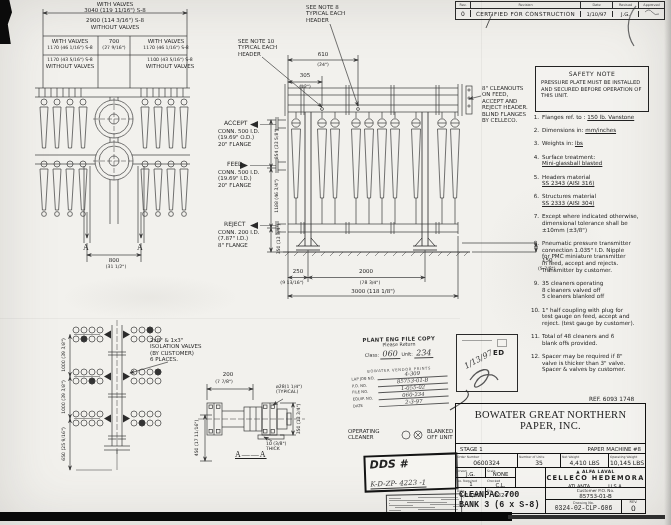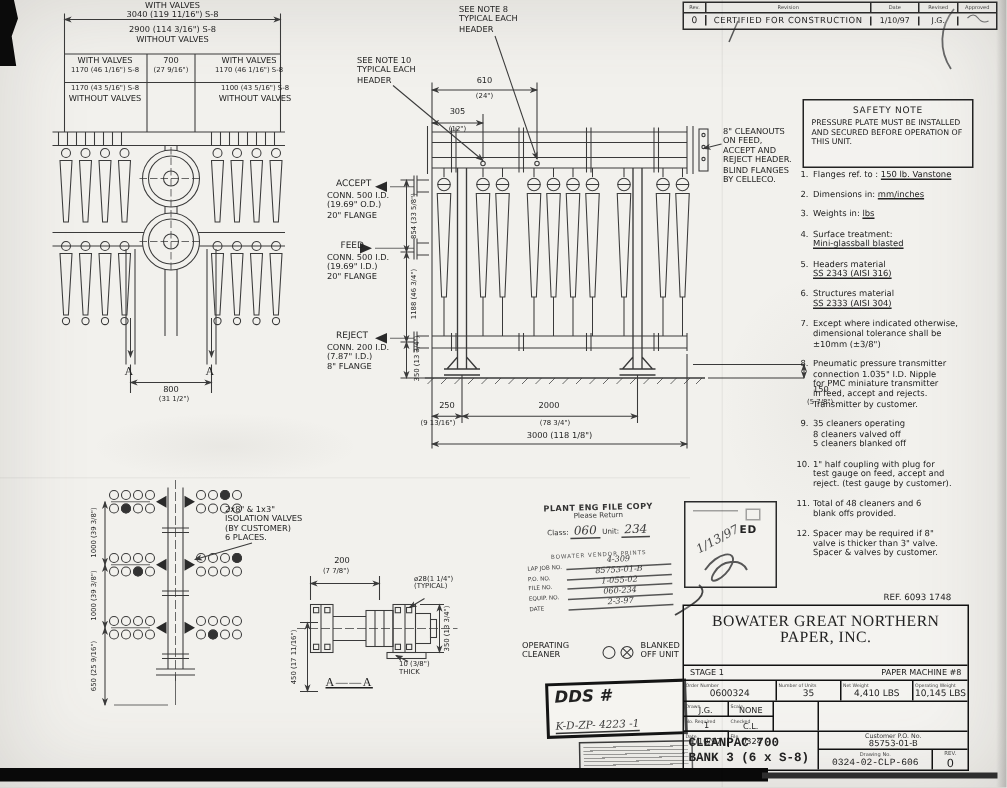--- a/index.html
+++ b/index.html
@@ -365,21 +365,21 @@
 (19.69" I.D.)
 20" FLANGE</div>
   <div class="lbl f6" style="left:224px;top:220px;">REJECT</div>
   <div class="lbl" style="left:218px;top:229px;">CONN. 200 I.D.
 (7.87" I.D.)
 8" FLANGE</div>
   <div class="lbl" style="left:348px;top:428px;">OPERATING
 CLEANER</div>
   <div class="lbl" style="left:427px;top:428px;">BLANKED
 OFF UNIT</div>
-  <div class="lbl f8" style="left:217px;top:450px;text-decoration:underline;letter-spacing:1px;">A——A</div>
+  <div class="lbl f8" style="left:235px;top:450px;text-decoration:underline;letter-spacing:1px;">A——A</div>
   <div class="lbl f8" style="left:83px;top:243px;">A</div>
   <div class="lbl f8" style="left:137px;top:243px;">A</div>
   <div class="lbl f46" style="left:276px;top:384px;">ø28(1 1/4")
 (TYPICAL)</div>
   <div class="lbl f46" style="left:266px;top:441px;">10 (3/8")
 THICK</div>
 
   <div class="lbl ctr" style="left:323px;top:51px;">610</div>
   <div class="lbl ctr f46" style="left:323px;top:62px;">(24")</div>
   <div class="lbl ctr" style="left:305px;top:72px;">305</div>
@@ -593,20 +593,28 @@
           </div>
         <div class="gcell">
             <span class="sl">Date</span>
             <span class="sv">1/10/97</span>
           </div>
         <div class="gcell">
             <span class="sl">File</span>
             <span class="sv">0324</span>
           </div>
       </div>
+      <div class="logo">
+        <div class="l1"><span>▲</span> <span>ALFA LAVAL</span></div>
+        <div class="l2">CELLECO HEDEMORA</div>
+        <div class="l3">
+            <span>ATLANTA</span>
+            <span>U.S.A.</span>
+          </div>
+      </div>
     </div>
     <div class="rowE">
       <div class="prodL">
         <div class="prod1">CLEANPAC 700</div>
         <div class="prod2">BANK 3 (6 x S-8)</div>
       </div>
       <div class="poR">
         <div class="poTop">
           <div class="sl">Customer P.O. No.</div>
           <div class="sv">85753-01-B</div>

